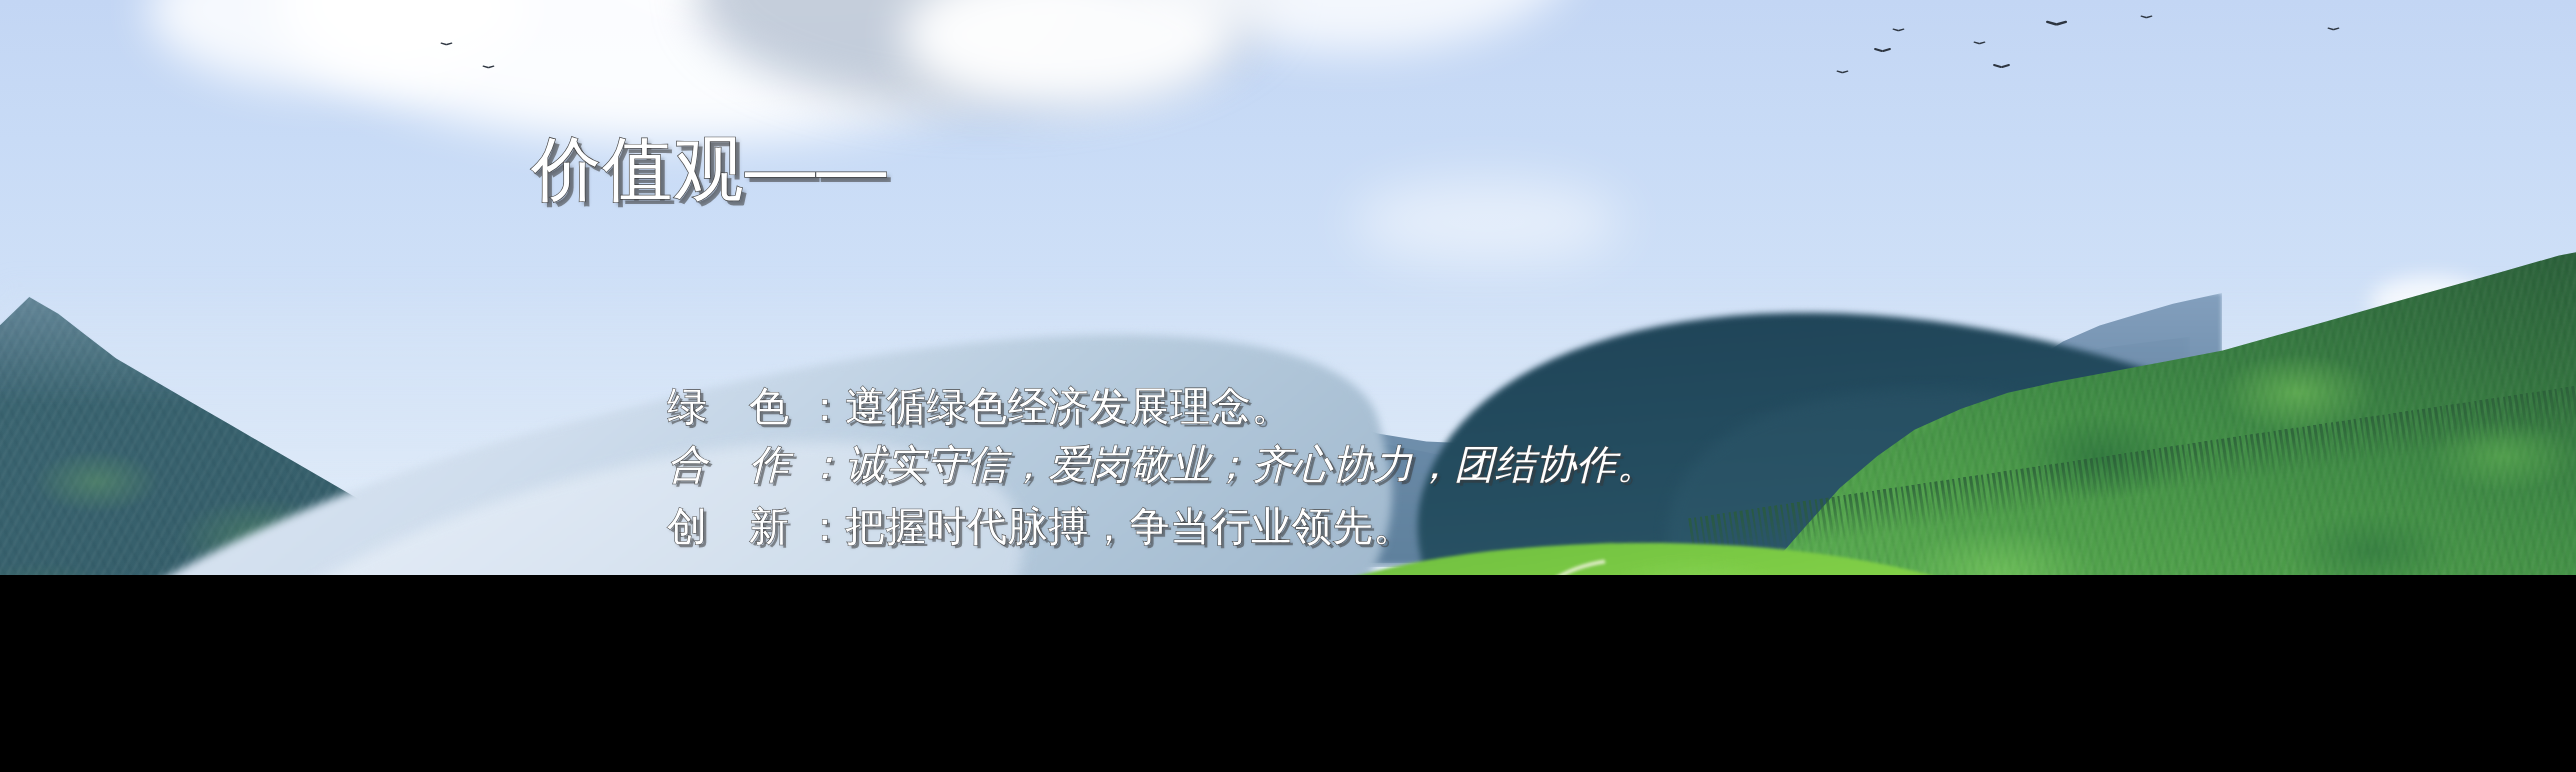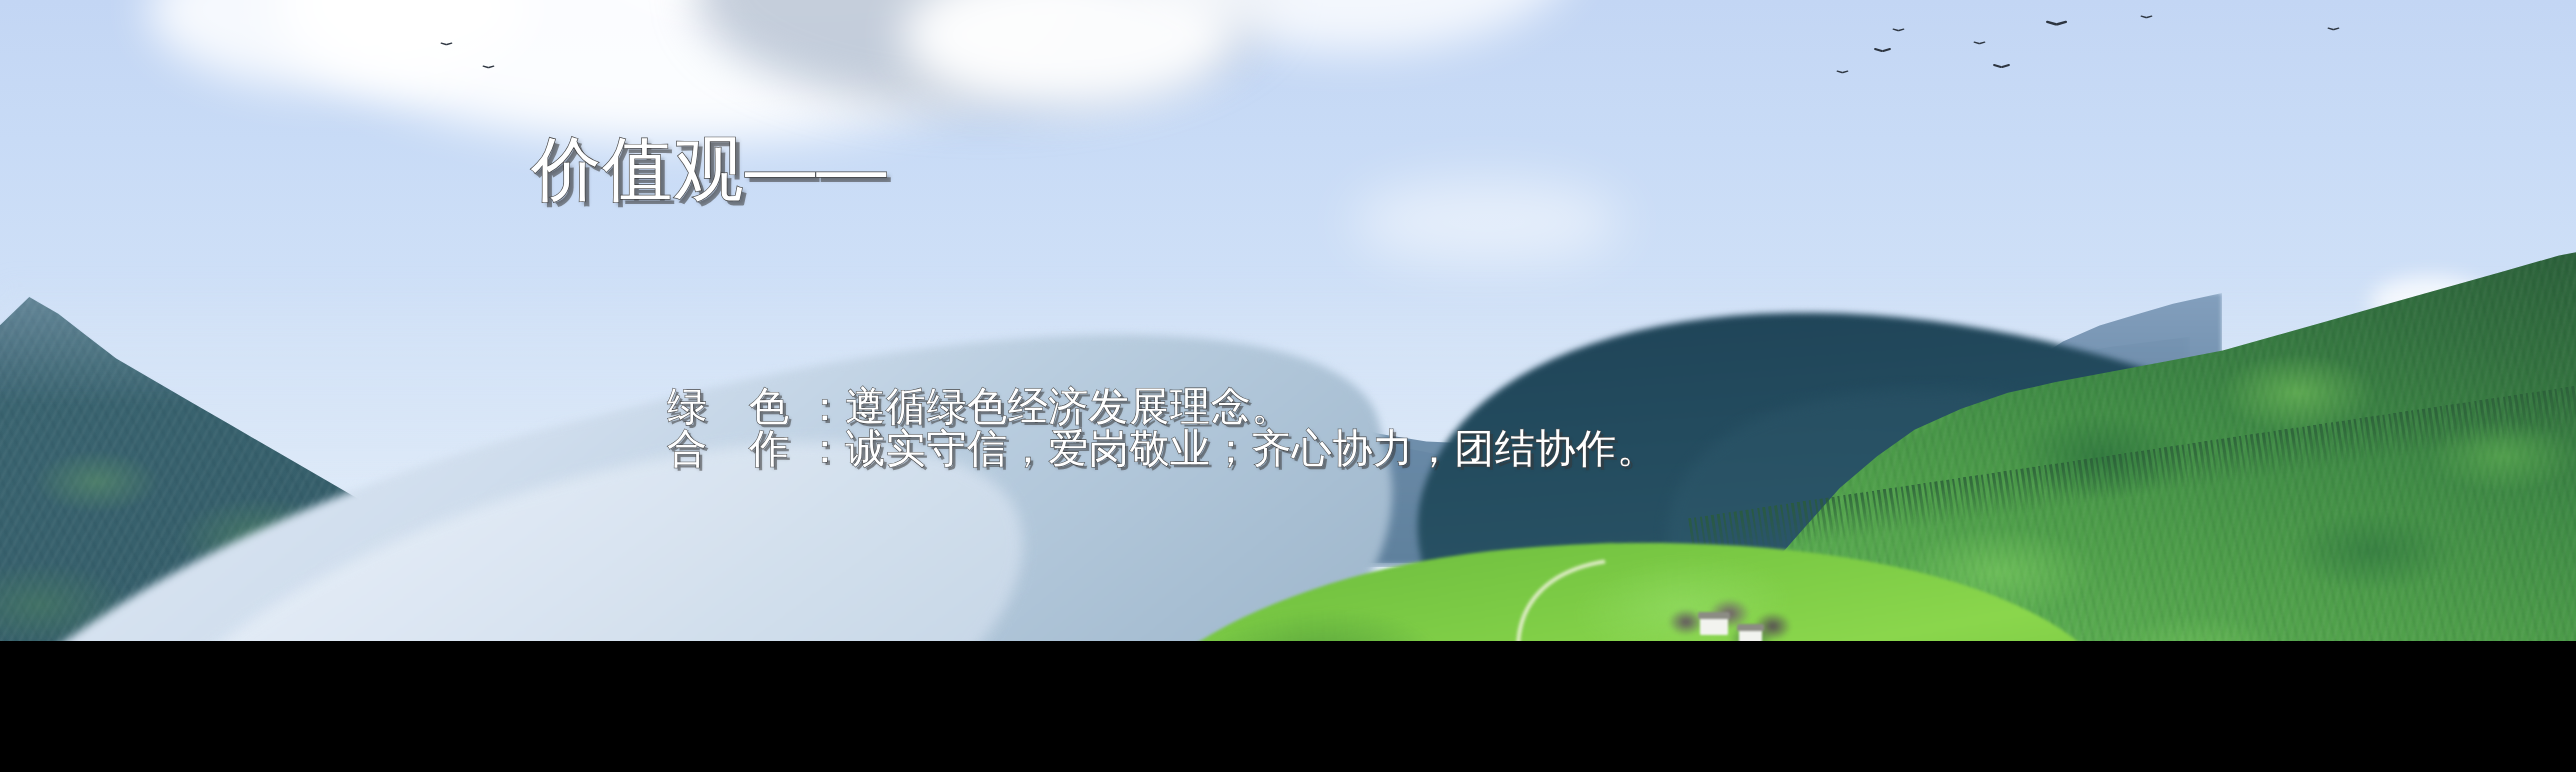--- a/index.html
+++ b/index.html
@@ -1,20 +1,20 @@
 <!DOCTYPE html>
 <html style="font-size:10.3px"><head>
 <meta charset="utf-8">
 <style>
   html,body{margin:0;padding:0;background:#000;}
   body{font-family:"Liberation Sans","DejaVu Sans",sans-serif;}
 
   #stage{
     position:relative;
-    width:2576px;height:641px;
+    width:2576px;height:575px;
     overflow:hidden;
     background:#c6d8f5;
     text-align:right;
   }
 
   
   .layer{position:absolute;left:0;top:0;width:2576px;height:773px;}
 
   
   .sky{
@@ -280,21 +280,21 @@
     color:#ffffff;
     letter-spacing:0.6px;
     white-space:nowrap;
     -webkit-text-stroke:1.1px #4d4d4d;
     paint-order:stroke fill;
     text-shadow:
       3.2px 3.2px 0.6px rgba(55,55,55,.5),
       1.9px 1.9px 3.2px rgba(45,50,60,.33);
   }
   .bl0{top:386px;}
-  .bl1{top:428px;}
+  .bl1{top:444px;font-style:italic;}
   .bl2{top:506px;}
   .bl3{top:565px;}
   .bodyline .key{letter-spacing:15.5px;}
 </style>
 </head>
 <body>
 
 <div id="stage">
 
   <div class="layer sky"></div>
@@ -377,18 +377,21 @@
 
 
     <div class="bodyline bl0">
       <span class="key">绿 色</span><span>：</span><span>遵循绿色经济发展理念。</span>
     </div>
 
     <div class="bodyline bl1">
       <span class="key">合 作</span><span>：</span><span>诚实守信，爱岗敬业；齐心协力，团结协作。</span>
     </div>
 
+    <div class="bodyline bl2">
+      <span class="key">创 新</span><span>：</span><span>把握时代脉搏，争当行业领先。</span>
+    </div>
 
 
   </div>
 
 </div>
 
 
 </body></html>

